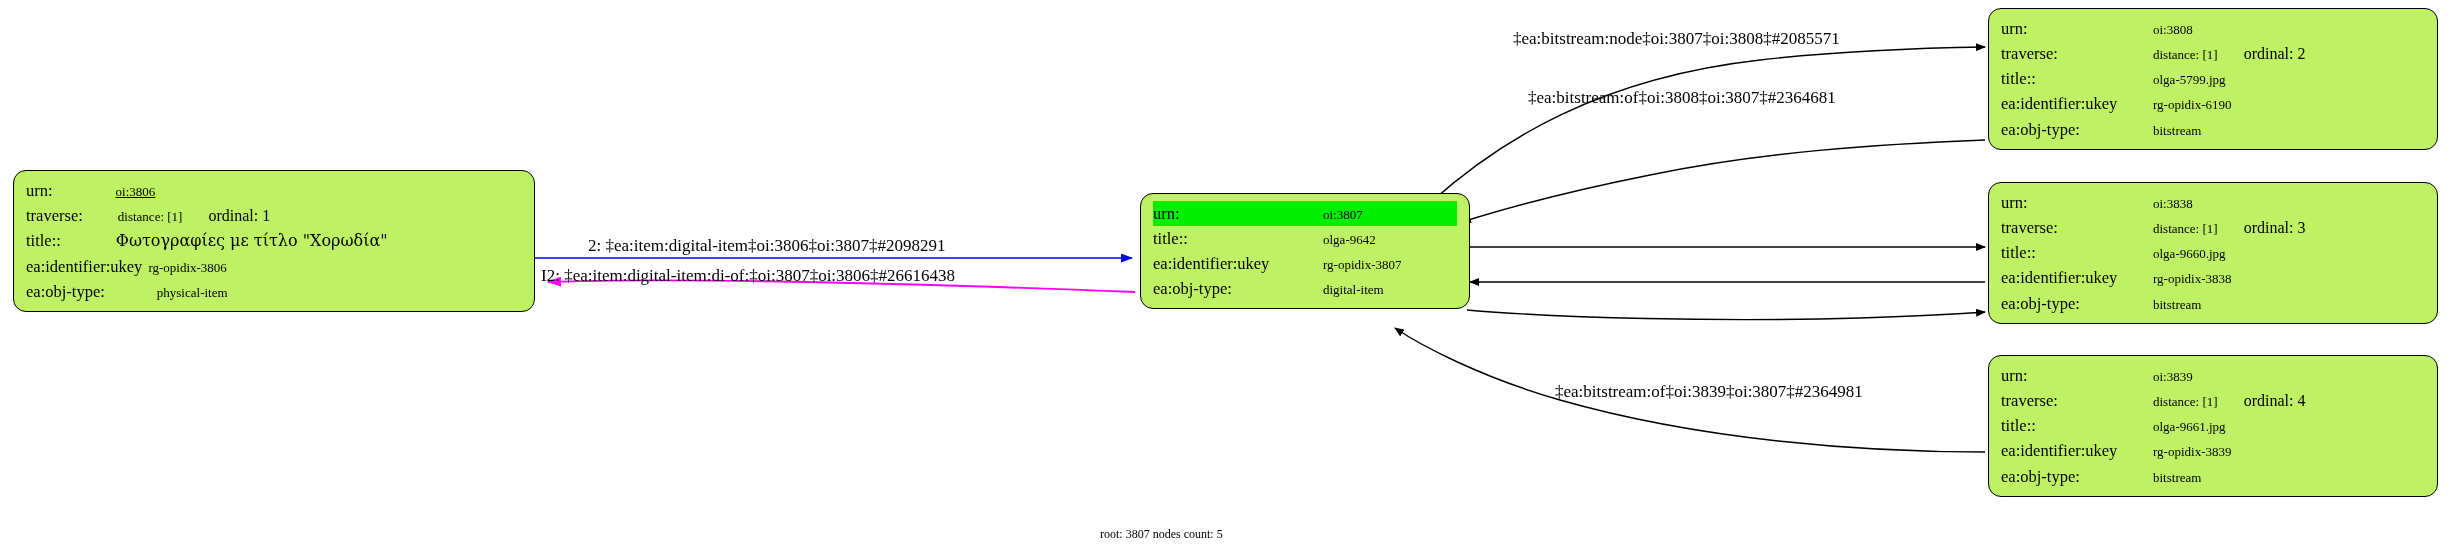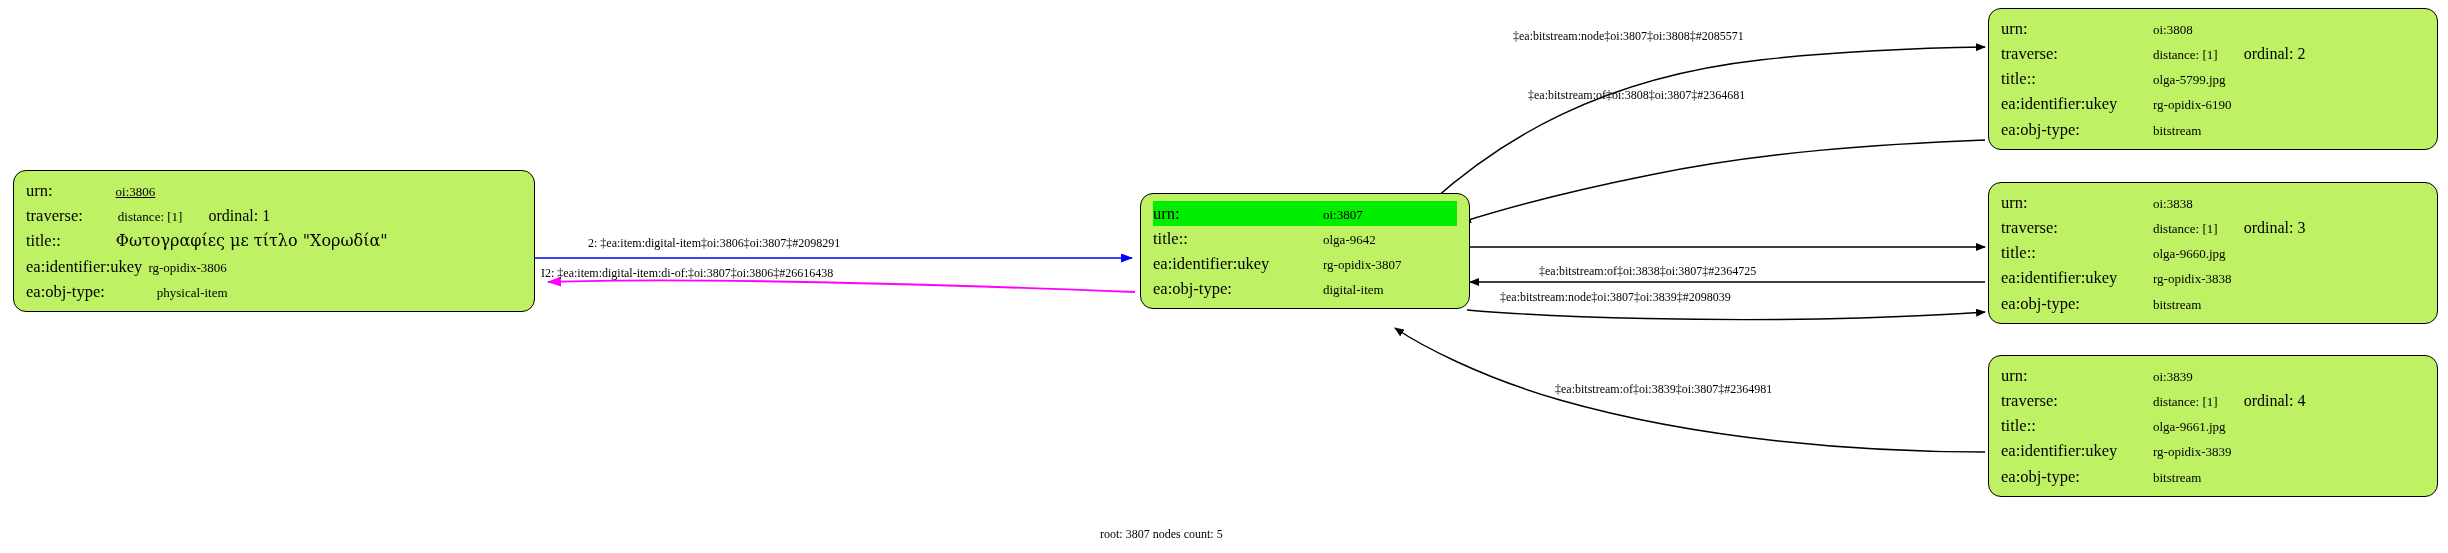--- a/index.html
+++ b/index.html
@@ -25,21 +25,21 @@
   .k{font-size:16.5px;display:inline-block;}
   .v{font-size:13px;display:inline-block;}
   .row.hl{background:#00ee00;}
   .row.hl .k,.row.hl .v{background:#00ee00;}
   .ord{display:inline-block;padding-left:26px;}
   .greek{font-family:"DejaVu Serif",serif;font-size:16px;}
 
   
   .elabel{
     position:absolute;
-    font-size:12px;
+    font-size:17px;
     white-space:nowrap;
     z-index:7;
     background:transparent;
   }
   .caption{
     position:absolute;
     font-size:12px;
     white-space:nowrap;
     z-index:7;
   }
@@ -94,23 +94,21 @@
       <path d="M1985,452 C1860,452 1700,440 1560,400 C1480,377 1420,345 1395,328" stroke="#000000" stroke-width="1.4" fill="none" marker-end="url(#arrBlack)"></path>
     </g>
   </svg>
 
   <div class="elabel" style="left:588px;top:236px;">2: ‡ea:item:digital-item‡oi:3806‡oi:3807‡#2098291</div>
   <div class="elabel" style="left:541px;top:266px;">I2: ‡ea:item:digital-item:di-of:‡oi:3807‡oi:3806‡#26616438</div>
 
   <div class="elabel" style="left:1513px;top:29px;">‡ea:bitstream:node‡oi:3807‡oi:3808‡#2085571</div>
   <div class="elabel" style="left:1528px;top:88px;">‡ea:bitstream:of‡oi:3808‡oi:3807‡#2364681</div>
 
-  <div class="elabel" style="left:1539px;top:264px;">‡ea:bitstream:of‡oi:3838‡oi:3807‡#2364725</div>
-
-  <div class="elabel" style="left:1500px;top:290px;">‡ea:bitstream:node‡oi:3807‡oi:3839‡#2098039</div>
+
   <div class="elabel" style="left:1555px;top:382px;">‡ea:bitstream:of‡oi:3839‡oi:3807‡#2364981</div>
 
   <div class="node" style="left:13px;top:170px;width:522px;">
     <div class="row">
       <span class="k">urn:</span>
       <span class="v" style="margin-left:63px;text-decoration:underline;">oi:3806</span>
     </div>
     <div class="row">
       <span class="k">traverse:</span>
       <span class="v" style="margin-left:35px;">distance: [1]</span>

